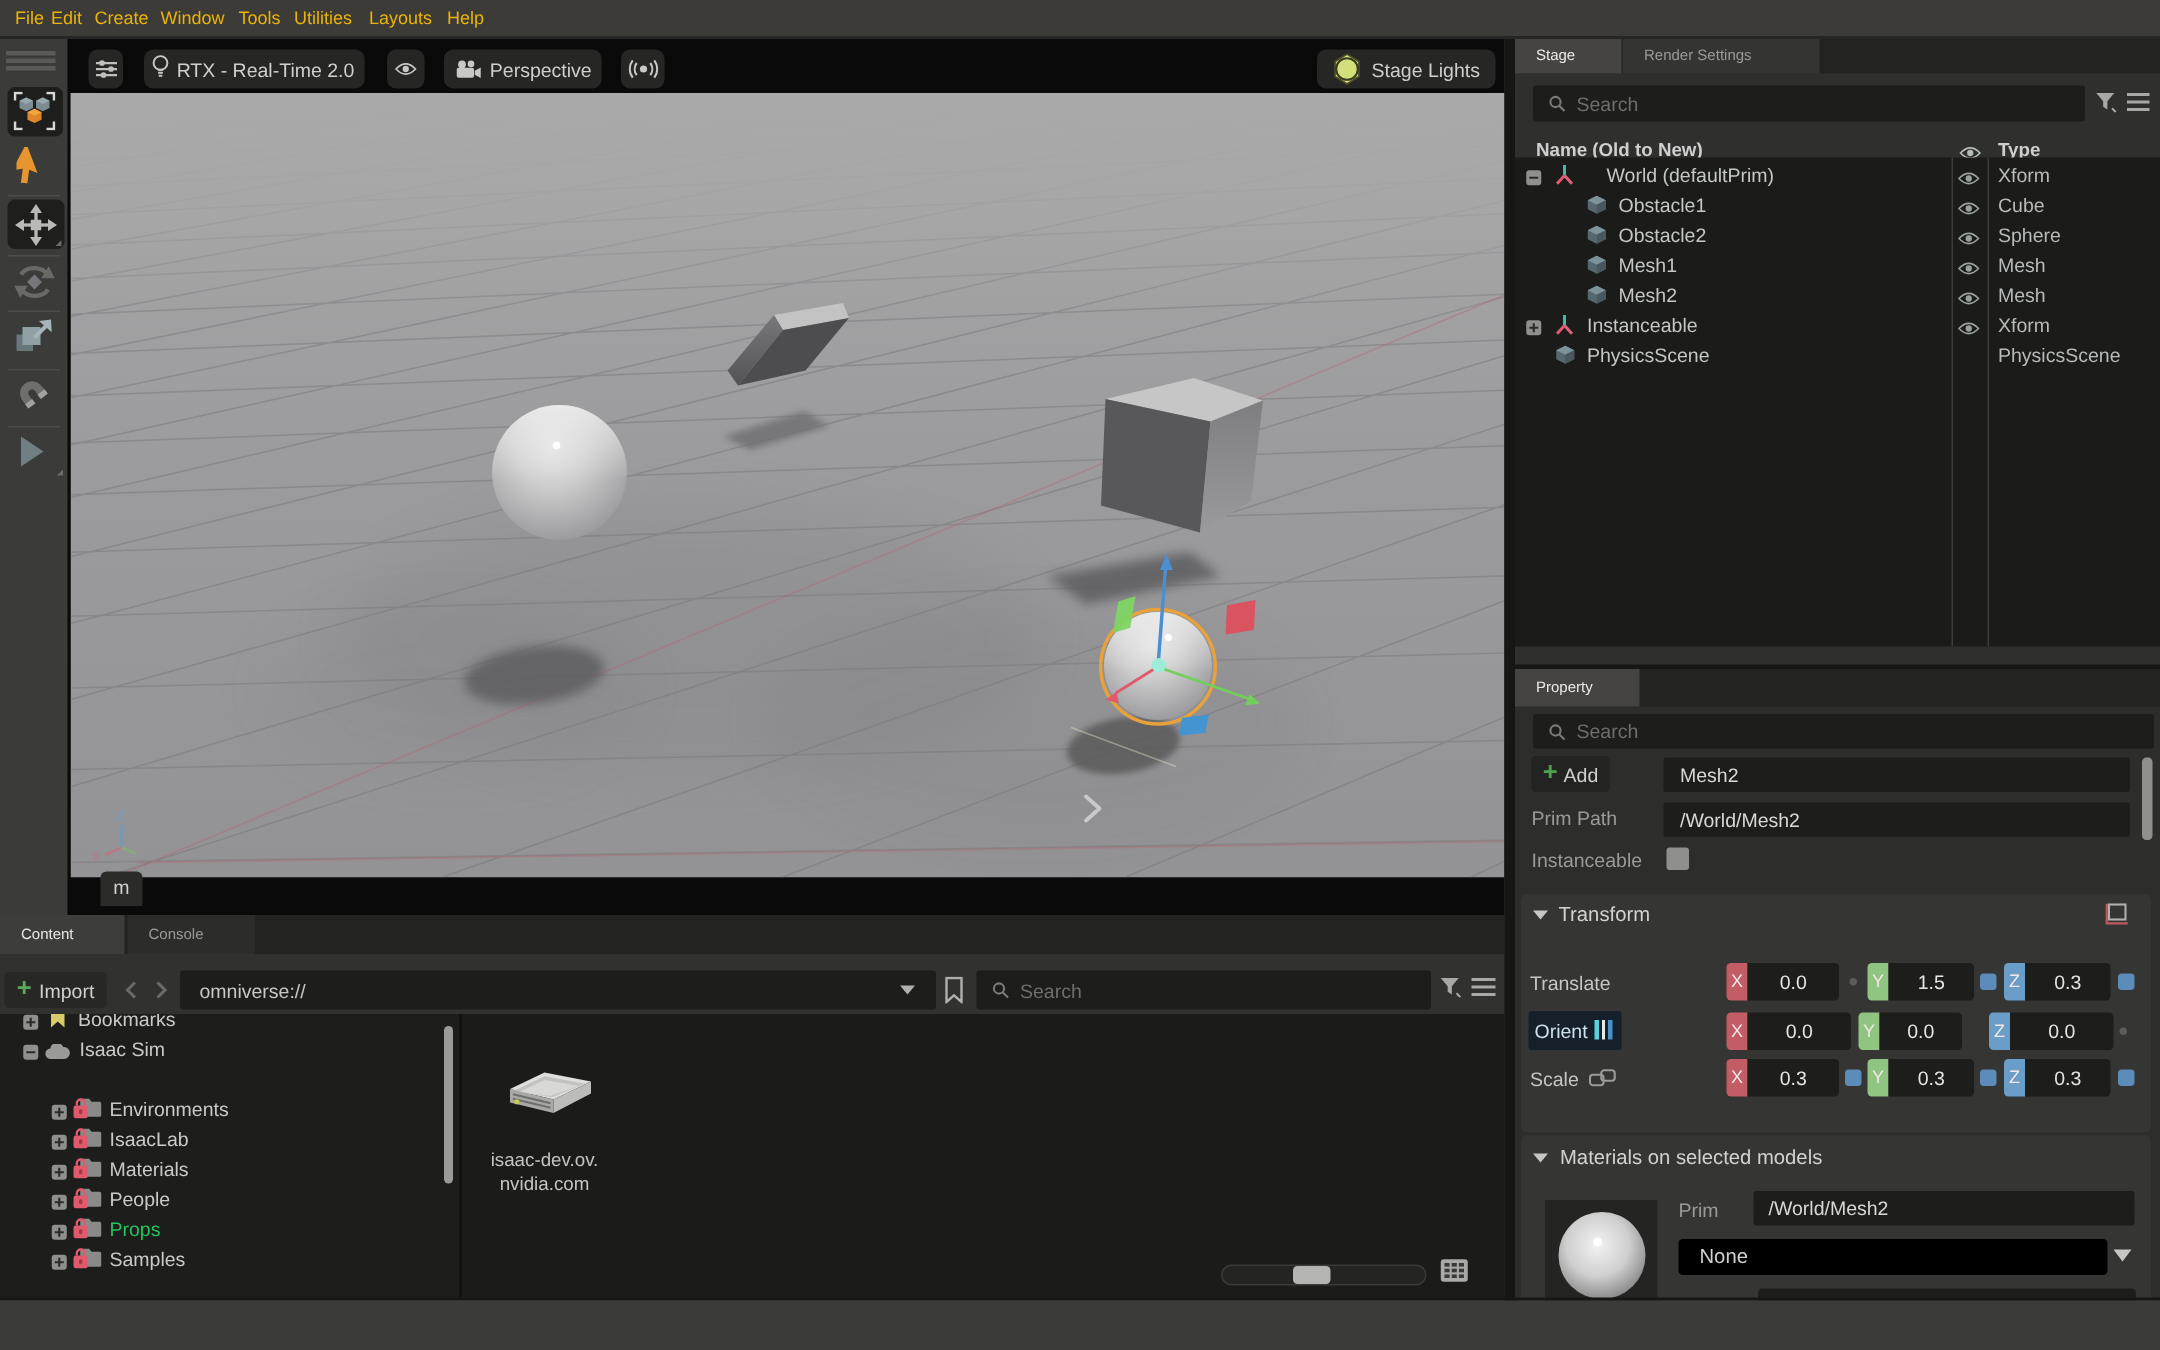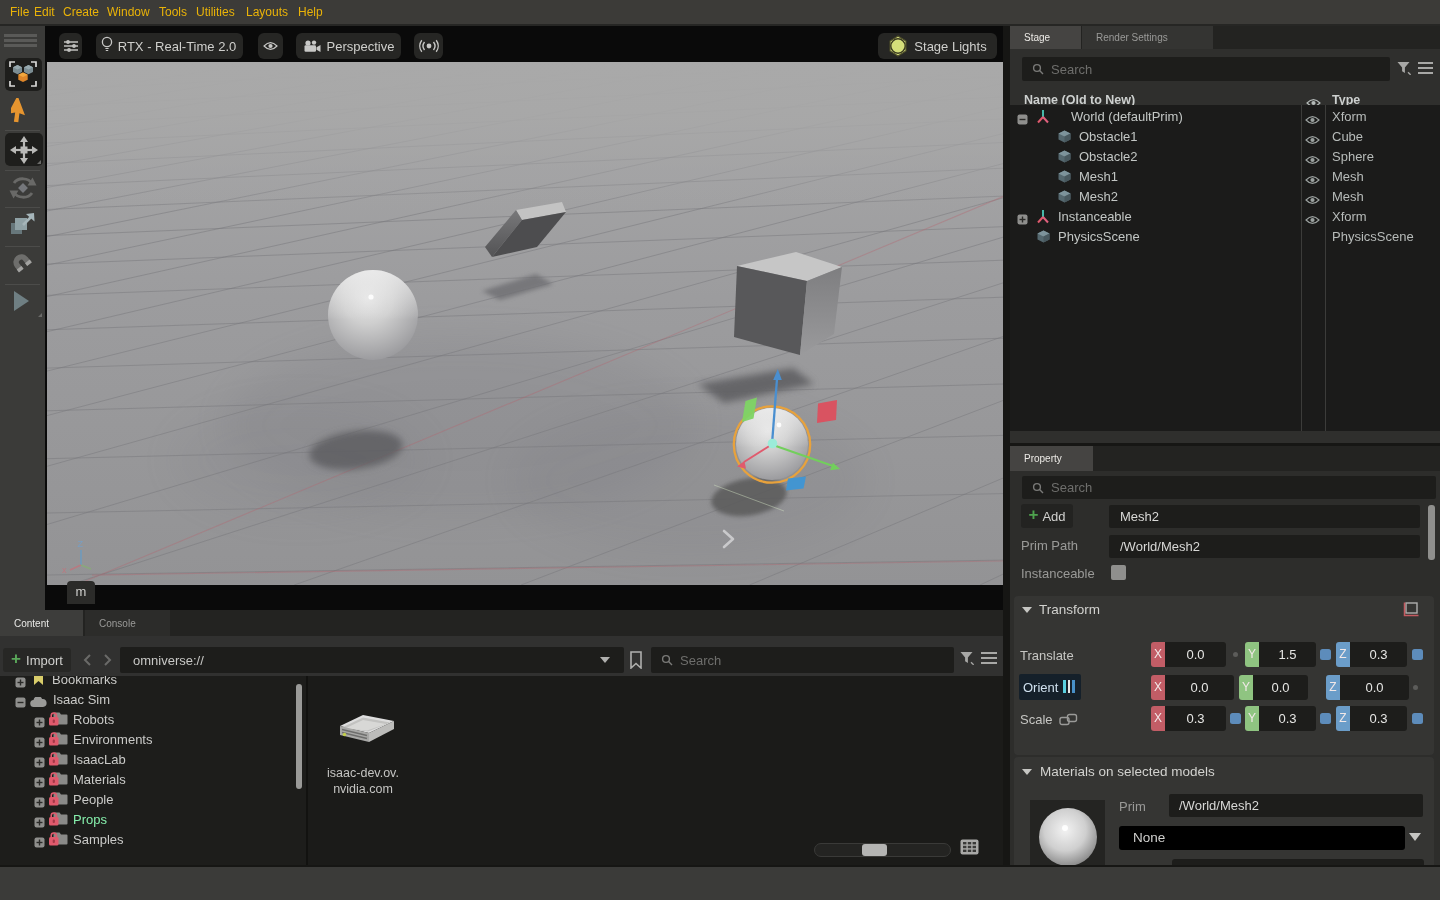--- a/index.html
+++ b/index.html
@@ -343,103 +343,89 @@
 <div style="position:absolute;left:0;top:689px;width:300px;height:20px">
       <div style="position:absolute;left:15px;top:4.5px"><svg width="11" height="11" viewBox="0 0 11 11" style="">
           <rect x="0.5" y="0.5" width="10" height="10" rx="2" fill="#8f8f8d"></rect>
           <line x1="2.5" y1="5.5" x2="8.5" y2="5.5" stroke="#2a2a28" stroke-width="1.4"></line>
         </svg></div>
       <div style="position:absolute;left:30px;top:4.5px"><svg width="17" height="11" viewBox="0 0 17 11" style="">
           <path d="M4 10 a3.5 3.5 0 0 1 -0.5-7 a4.5 4.5 0 0 1 8.6-1 a3 3 0 0 1 0.9 8z" fill="#9a9a98"></path>
         </svg></div>
       <div style="position:absolute;left:53px;top:3px;font-size:13px;color:#cacac8">Isaac Sim</div>
     </div>
-<div style="position:absolute;left:0;top:709px;width:300px;height:20px">
+<div style="position:absolute;left:0;top:729px;width:300px;height:20px">
       <div style="position:absolute;left:34px;top:4.5px"><svg width="11" height="11" viewBox="0 0 11 11" style="">
           <rect x="0.5" y="0.5" width="10" height="10" rx="2" fill="#8f8f8d"></rect>
           <line x1="2.5" y1="5.5" x2="8.5" y2="5.5" stroke="#2a2a28" stroke-width="1.4"></line>
           <line x1="5.5" y1="2.5" x2="5.5" y2="8.5" stroke="#2a2a28" stroke-width="1.4"></line>
         </svg></div>
       <div style="position:absolute;left:48px;top:3px"><svg width="21" height="14" viewBox="0 0 21 14" style="">
           <path d="M7 2h6l1.5 2H20a1 1 0 0 1 1 1v8a1 1 0 0 1-1 1H7z" fill="#8a8a88" transform="translate(-1.5,-1.5)"></path>
           <rect x="1" y="5" width="9.5" height="8.5" rx="1.5" fill="#e05a6d"></rect>
           <path d="M3.2 5V3.6a2.6 2.6 0 0 1 5.2 0V5" fill="none" stroke="#e05a6d" stroke-width="1.6"></path>
           <rect x="4.7" y="7.5" width="2.2" height="3.4" rx="1" fill="#a33847"></rect>
         </svg></div>
-      <div style="position:absolute;left:73px;top:3px;font-size:13px;color:#cacac8">Robots</div>
-    </div>
-<div style="position:absolute;left:0;top:729px;width:300px;height:20px">
+      <div style="position:absolute;left:73px;top:3px;font-size:13px;color:#cacac8">Environments</div>
+    </div>
+<div style="position:absolute;left:0;top:749px;width:300px;height:20px">
       <div style="position:absolute;left:34px;top:4.5px"><svg width="11" height="11" viewBox="0 0 11 11" style="">
           <rect x="0.5" y="0.5" width="10" height="10" rx="2" fill="#8f8f8d"></rect>
           <line x1="2.5" y1="5.5" x2="8.5" y2="5.5" stroke="#2a2a28" stroke-width="1.4"></line>
           <line x1="5.5" y1="2.5" x2="5.5" y2="8.5" stroke="#2a2a28" stroke-width="1.4"></line>
         </svg></div>
       <div style="position:absolute;left:48px;top:3px"><svg width="21" height="14" viewBox="0 0 21 14" style="">
           <path d="M7 2h6l1.5 2H20a1 1 0 0 1 1 1v8a1 1 0 0 1-1 1H7z" fill="#8a8a88" transform="translate(-1.5,-1.5)"></path>
           <rect x="1" y="5" width="9.5" height="8.5" rx="1.5" fill="#e05a6d"></rect>
           <path d="M3.2 5V3.6a2.6 2.6 0 0 1 5.2 0V5" fill="none" stroke="#e05a6d" stroke-width="1.6"></path>
           <rect x="4.7" y="7.5" width="2.2" height="3.4" rx="1" fill="#a33847"></rect>
         </svg></div>
-      <div style="position:absolute;left:73px;top:3px;font-size:13px;color:#cacac8">Environments</div>
-    </div>
-<div style="position:absolute;left:0;top:749px;width:300px;height:20px">
+      <div style="position:absolute;left:73px;top:3px;font-size:13px;color:#cacac8">IsaacLab</div>
+    </div>
+<div style="position:absolute;left:0;top:769px;width:300px;height:20px">
       <div style="position:absolute;left:34px;top:4.5px"><svg width="11" height="11" viewBox="0 0 11 11" style="">
           <rect x="0.5" y="0.5" width="10" height="10" rx="2" fill="#8f8f8d"></rect>
           <line x1="2.5" y1="5.5" x2="8.5" y2="5.5" stroke="#2a2a28" stroke-width="1.4"></line>
           <line x1="5.5" y1="2.5" x2="5.5" y2="8.5" stroke="#2a2a28" stroke-width="1.4"></line>
         </svg></div>
       <div style="position:absolute;left:48px;top:3px"><svg width="21" height="14" viewBox="0 0 21 14" style="">
           <path d="M7 2h6l1.5 2H20a1 1 0 0 1 1 1v8a1 1 0 0 1-1 1H7z" fill="#8a8a88" transform="translate(-1.5,-1.5)"></path>
           <rect x="1" y="5" width="9.5" height="8.5" rx="1.5" fill="#e05a6d"></rect>
           <path d="M3.2 5V3.6a2.6 2.6 0 0 1 5.2 0V5" fill="none" stroke="#e05a6d" stroke-width="1.6"></path>
           <rect x="4.7" y="7.5" width="2.2" height="3.4" rx="1" fill="#a33847"></rect>
         </svg></div>
-      <div style="position:absolute;left:73px;top:3px;font-size:13px;color:#cacac8">IsaacLab</div>
-    </div>
-<div style="position:absolute;left:0;top:769px;width:300px;height:20px">
+      <div style="position:absolute;left:73px;top:3px;font-size:13px;color:#cacac8">Materials</div>
+    </div>
+<div style="position:absolute;left:0;top:789px;width:300px;height:20px">
       <div style="position:absolute;left:34px;top:4.5px"><svg width="11" height="11" viewBox="0 0 11 11" style="">
           <rect x="0.5" y="0.5" width="10" height="10" rx="2" fill="#8f8f8d"></rect>
           <line x1="2.5" y1="5.5" x2="8.5" y2="5.5" stroke="#2a2a28" stroke-width="1.4"></line>
           <line x1="5.5" y1="2.5" x2="5.5" y2="8.5" stroke="#2a2a28" stroke-width="1.4"></line>
         </svg></div>
       <div style="position:absolute;left:48px;top:3px"><svg width="21" height="14" viewBox="0 0 21 14" style="">
           <path d="M7 2h6l1.5 2H20a1 1 0 0 1 1 1v8a1 1 0 0 1-1 1H7z" fill="#8a8a88" transform="translate(-1.5,-1.5)"></path>
           <rect x="1" y="5" width="9.5" height="8.5" rx="1.5" fill="#e05a6d"></rect>
           <path d="M3.2 5V3.6a2.6 2.6 0 0 1 5.2 0V5" fill="none" stroke="#e05a6d" stroke-width="1.6"></path>
           <rect x="4.7" y="7.5" width="2.2" height="3.4" rx="1" fill="#a33847"></rect>
         </svg></div>
-      <div style="position:absolute;left:73px;top:3px;font-size:13px;color:#cacac8">Materials</div>
-    </div>
-<div style="position:absolute;left:0;top:789px;width:300px;height:20px">
+      <div style="position:absolute;left:73px;top:3px;font-size:13px;color:#cacac8">People</div>
+    </div>
+<div style="position:absolute;left:0;top:809px;width:300px;height:20px">
       <div style="position:absolute;left:34px;top:4.5px"><svg width="11" height="11" viewBox="0 0 11 11" style="">
           <rect x="0.5" y="0.5" width="10" height="10" rx="2" fill="#8f8f8d"></rect>
           <line x1="2.5" y1="5.5" x2="8.5" y2="5.5" stroke="#2a2a28" stroke-width="1.4"></line>
           <line x1="5.5" y1="2.5" x2="5.5" y2="8.5" stroke="#2a2a28" stroke-width="1.4"></line>
         </svg></div>
       <div style="position:absolute;left:48px;top:3px"><svg width="21" height="14" viewBox="0 0 21 14" style="">
           <path d="M7 2h6l1.5 2H20a1 1 0 0 1 1 1v8a1 1 0 0 1-1 1H7z" fill="#8a8a88" transform="translate(-1.5,-1.5)"></path>
           <rect x="1" y="5" width="9.5" height="8.5" rx="1.5" fill="#e05a6d"></rect>
           <path d="M3.2 5V3.6a2.6 2.6 0 0 1 5.2 0V5" fill="none" stroke="#e05a6d" stroke-width="1.6"></path>
           <rect x="4.7" y="7.5" width="2.2" height="3.4" rx="1" fill="#a33847"></rect>
         </svg></div>
-      <div style="position:absolute;left:73px;top:3px;font-size:13px;color:#cacac8">People</div>
-    </div>
-<div style="position:absolute;left:0;top:809px;width:300px;height:20px">
-      <div style="position:absolute;left:34px;top:4.5px"><svg width="11" height="11" viewBox="0 0 11 11" style="">
-          <rect x="0.5" y="0.5" width="10" height="10" rx="2" fill="#8f8f8d"></rect>
-          <line x1="2.5" y1="5.5" x2="8.5" y2="5.5" stroke="#2a2a28" stroke-width="1.4"></line>
-          <line x1="5.5" y1="2.5" x2="5.5" y2="8.5" stroke="#2a2a28" stroke-width="1.4"></line>
-        </svg></div>
-      <div style="position:absolute;left:48px;top:3px"><svg width="21" height="14" viewBox="0 0 21 14" style="">
-          <path d="M7 2h6l1.5 2H20a1 1 0 0 1 1 1v8a1 1 0 0 1-1 1H7z" fill="#8a8a88" transform="translate(-1.5,-1.5)"></path>
-          <rect x="1" y="5" width="9.5" height="8.5" rx="1.5" fill="#e05a6d"></rect>
-          <path d="M3.2 5V3.6a2.6 2.6 0 0 1 5.2 0V5" fill="none" stroke="#e05a6d" stroke-width="1.6"></path>
-          <rect x="4.7" y="7.5" width="2.2" height="3.4" rx="1" fill="#a33847"></rect>
-        </svg></div>
-      <div style="position:absolute;left:73px;top:3px;font-size:13px;color:#86efac">Props</div>
+      <div style="position:absolute;left:73px;top:3px;font-size:13px;color:#22c55e">Props</div>
     </div>
 <div style="position:absolute;left:0;top:829px;width:300px;height:20px">
       <div style="position:absolute;left:34px;top:4.5px"><svg width="11" height="11" viewBox="0 0 11 11" style="">
           <rect x="0.5" y="0.5" width="10" height="10" rx="2" fill="#8f8f8d"></rect>
           <line x1="2.5" y1="5.5" x2="8.5" y2="5.5" stroke="#2a2a28" stroke-width="1.4"></line>
           <line x1="5.5" y1="2.5" x2="5.5" y2="8.5" stroke="#2a2a28" stroke-width="1.4"></line>
         </svg></div>
       <div style="position:absolute;left:48px;top:3px"><svg width="21" height="14" viewBox="0 0 21 14" style="">
           <path d="M7 2h6l1.5 2H20a1 1 0 0 1 1 1v8a1 1 0 0 1-1 1H7z" fill="#8a8a88" transform="translate(-1.5,-1.5)"></path>
           <rect x="1" y="5" width="9.5" height="8.5" rx="1.5" fill="#e05a6d"></rect>

